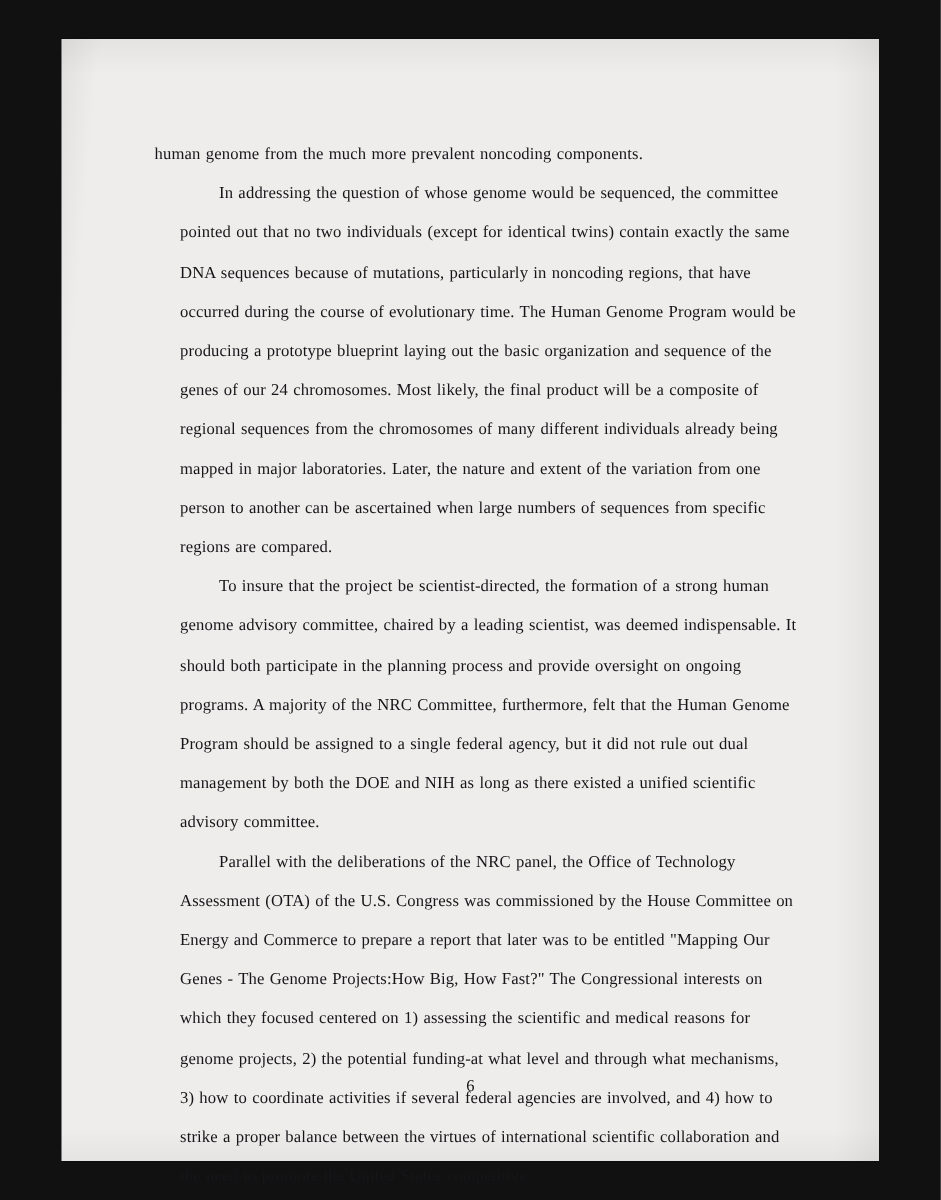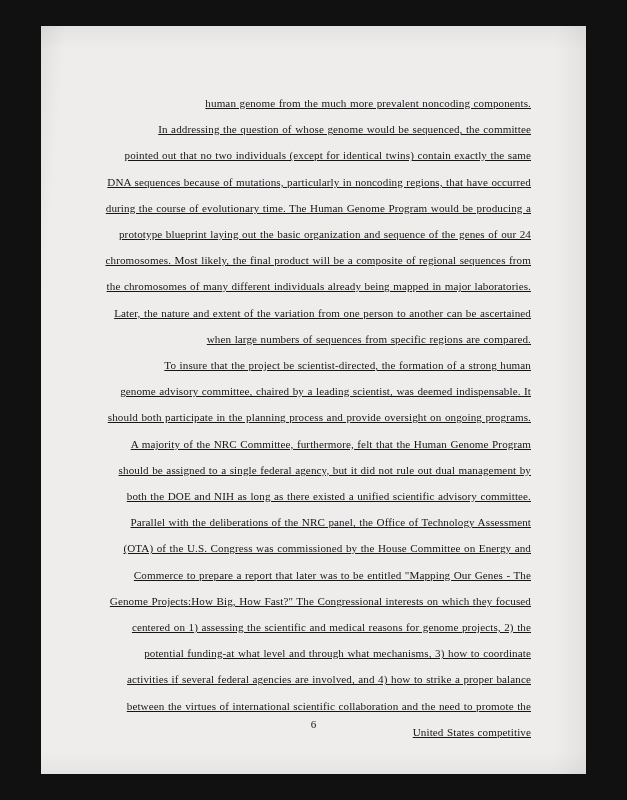--- a/index.html
+++ b/index.html
@@ -44,27 +44,27 @@
     position: absolute;
     left: 62px;
     top: 64px;
     width: 428px;
   }
   p.para {
     margin: 0;
     color: #16161a;
     font-size: 11.1px;
     line-height: 26.2px;
-    text-align: right;
+    text-align: left;
     letter-spacing: 0.1px;
     word-spacing: 0.6px;
-    text-decoration: underline;
   }
   p.para.indent {
     text-indent: 26px;
+    margin-left: 17px;
   }
   p.para + p.para {
     margin-top: 0px;
   }
   .page-number {
     position: absolute;
     left: 0;
     right: 0;
     top: 692px;
     text-align: center;

